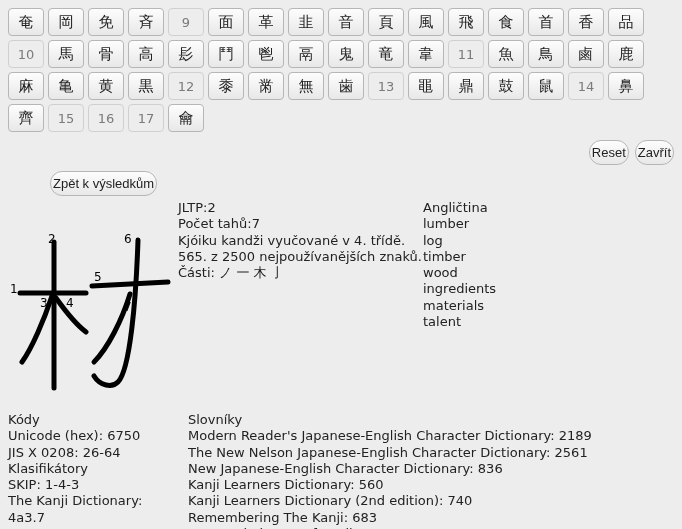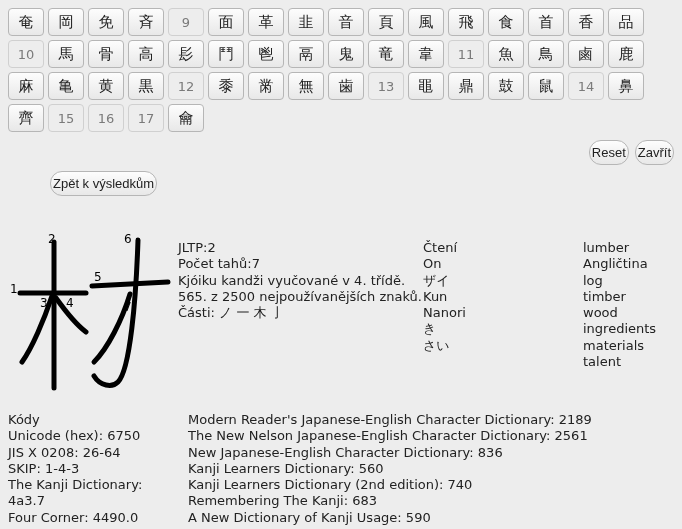--- a/index.html
+++ b/index.html
@@ -74,21 +74,20 @@
   .stroke-box svg { position: absolute; left: 0; top: 0; }
   .stroke-num {
     position: absolute;
     font-size: 12px;
     color: #000;
   }
   .col {
     display: flex;
     flex-direction: column;
     line-height: 1.25;
-    margin-top: 40px;
   }
   .col.info   { width: 245px; }
   .col.read   { width: 160px; }
   .col.mean   { flex: 1; }
   .lists {
     margin-top: 12px;
     display: flex;
     gap: 8px;
   }
   .lists .lcol {
@@ -191,54 +190,47 @@
   </div>
 
   <div class="col info">
     <span>JLTP:2</span>
     <span>Počet tahů:7</span>
     <span>Kjóiku kandži vyučované v 4. třídě.</span>
     <span>565. z 2500 nejpoužívanějších znaků.</span>
     <span>Části: ノ 一 木 亅</span>
   </div>
 
-  <div class="col read">
-    <span>Čtení</span>
-    <span>On</span>
-    <span>ザイ</span>
-    <span>Kun</span>
-    <span>Nanori</span>
-    <span>き</span>
-    <span>さい</span>
-  </div>
 
   <div class="col mean">
+    <span>Angličtina</span>
     <span>lumber</span>
-    <span>Angličtina</span>
     <span>log</span>
     <span>timber</span>
     <span>wood</span>
     <span>ingredients</span>
     <span>materials</span>
     <span>talent</span>
   </div>
 
 </div>
 
 <div class="lists">
   <div class="lcol left">
     <span>Kódy</span>
     <span>Unicode (hex): 6750</span>
     <span>JIS X 0208: 26-64</span>
+    <span>Klasifikátory</span>
     <span>SKIP: 1-4-3</span>
     <span>The Kanji Dictionary: 4a3.7</span>
     <span>Four Corner: 4490.0</span>
 
   </div>
   <div class="lcol right">
+    <span>Slovníky</span>
     <span>Modern Reader's Japanese-English Character Dictionary: 2189</span>
     <span>The New Nelson Japanese-English Character Dictionary: 2561</span>
     <span>New Japanese-English Character Dictionary: 836</span>
     <span>Kanji Learners Dictionary: 560</span>
     <span>Kanji Learners Dictionary (2nd edition): 740</span>
     <span>Remembering The  Kanji: 683</span>
     <span>A  New Dictionary of Kanji Usage: 590</span>
   </div>
 </div>
 

